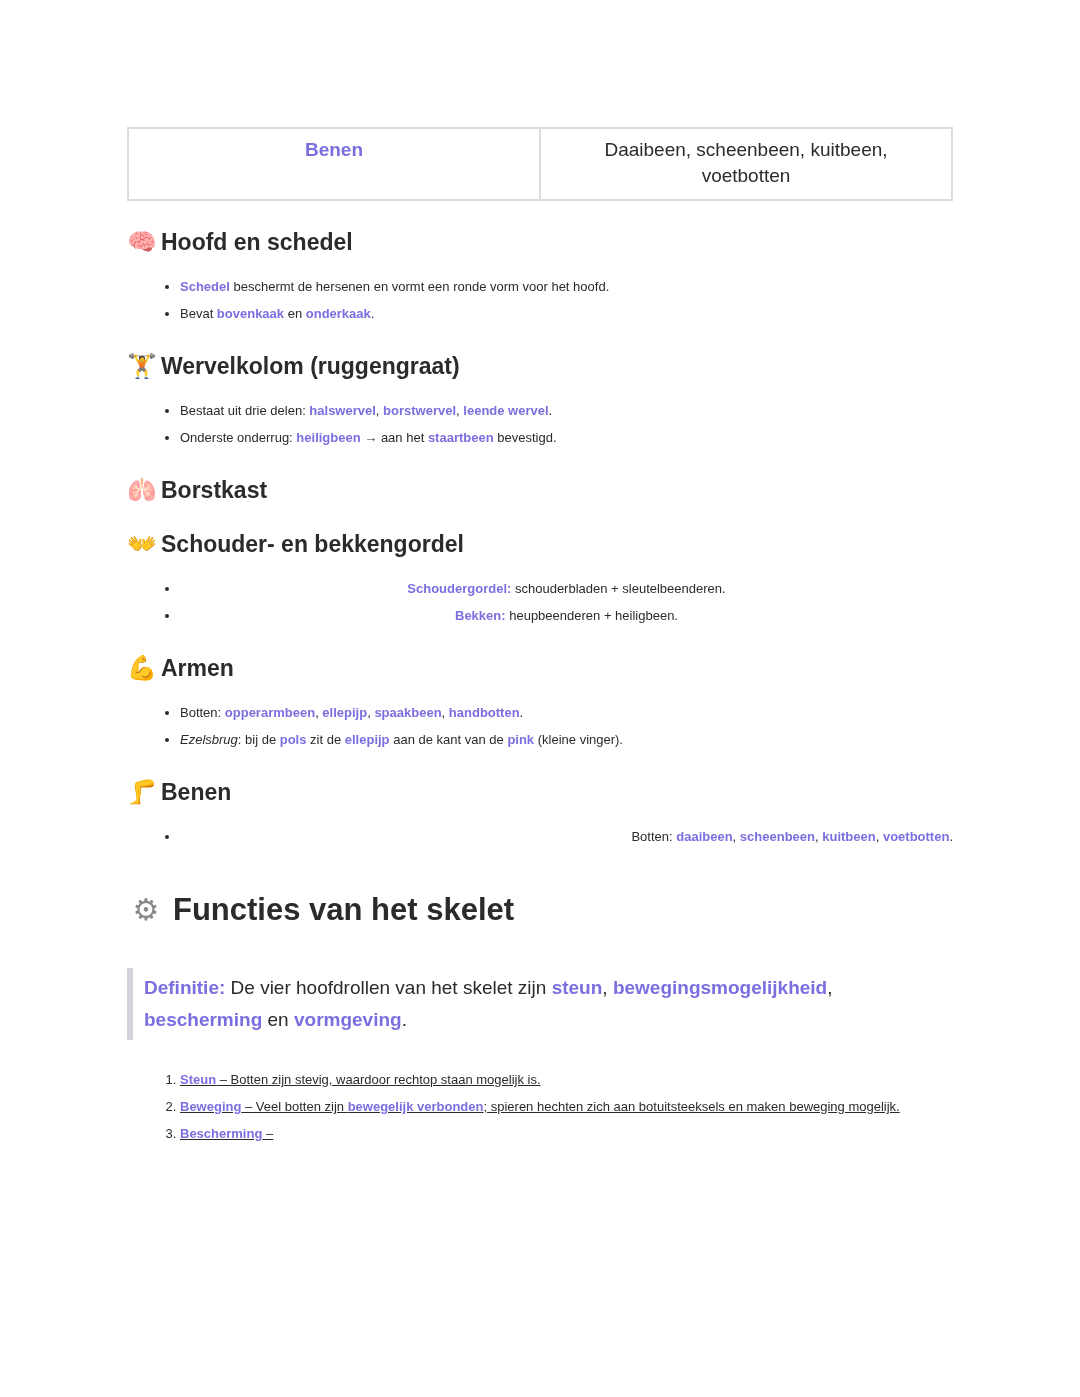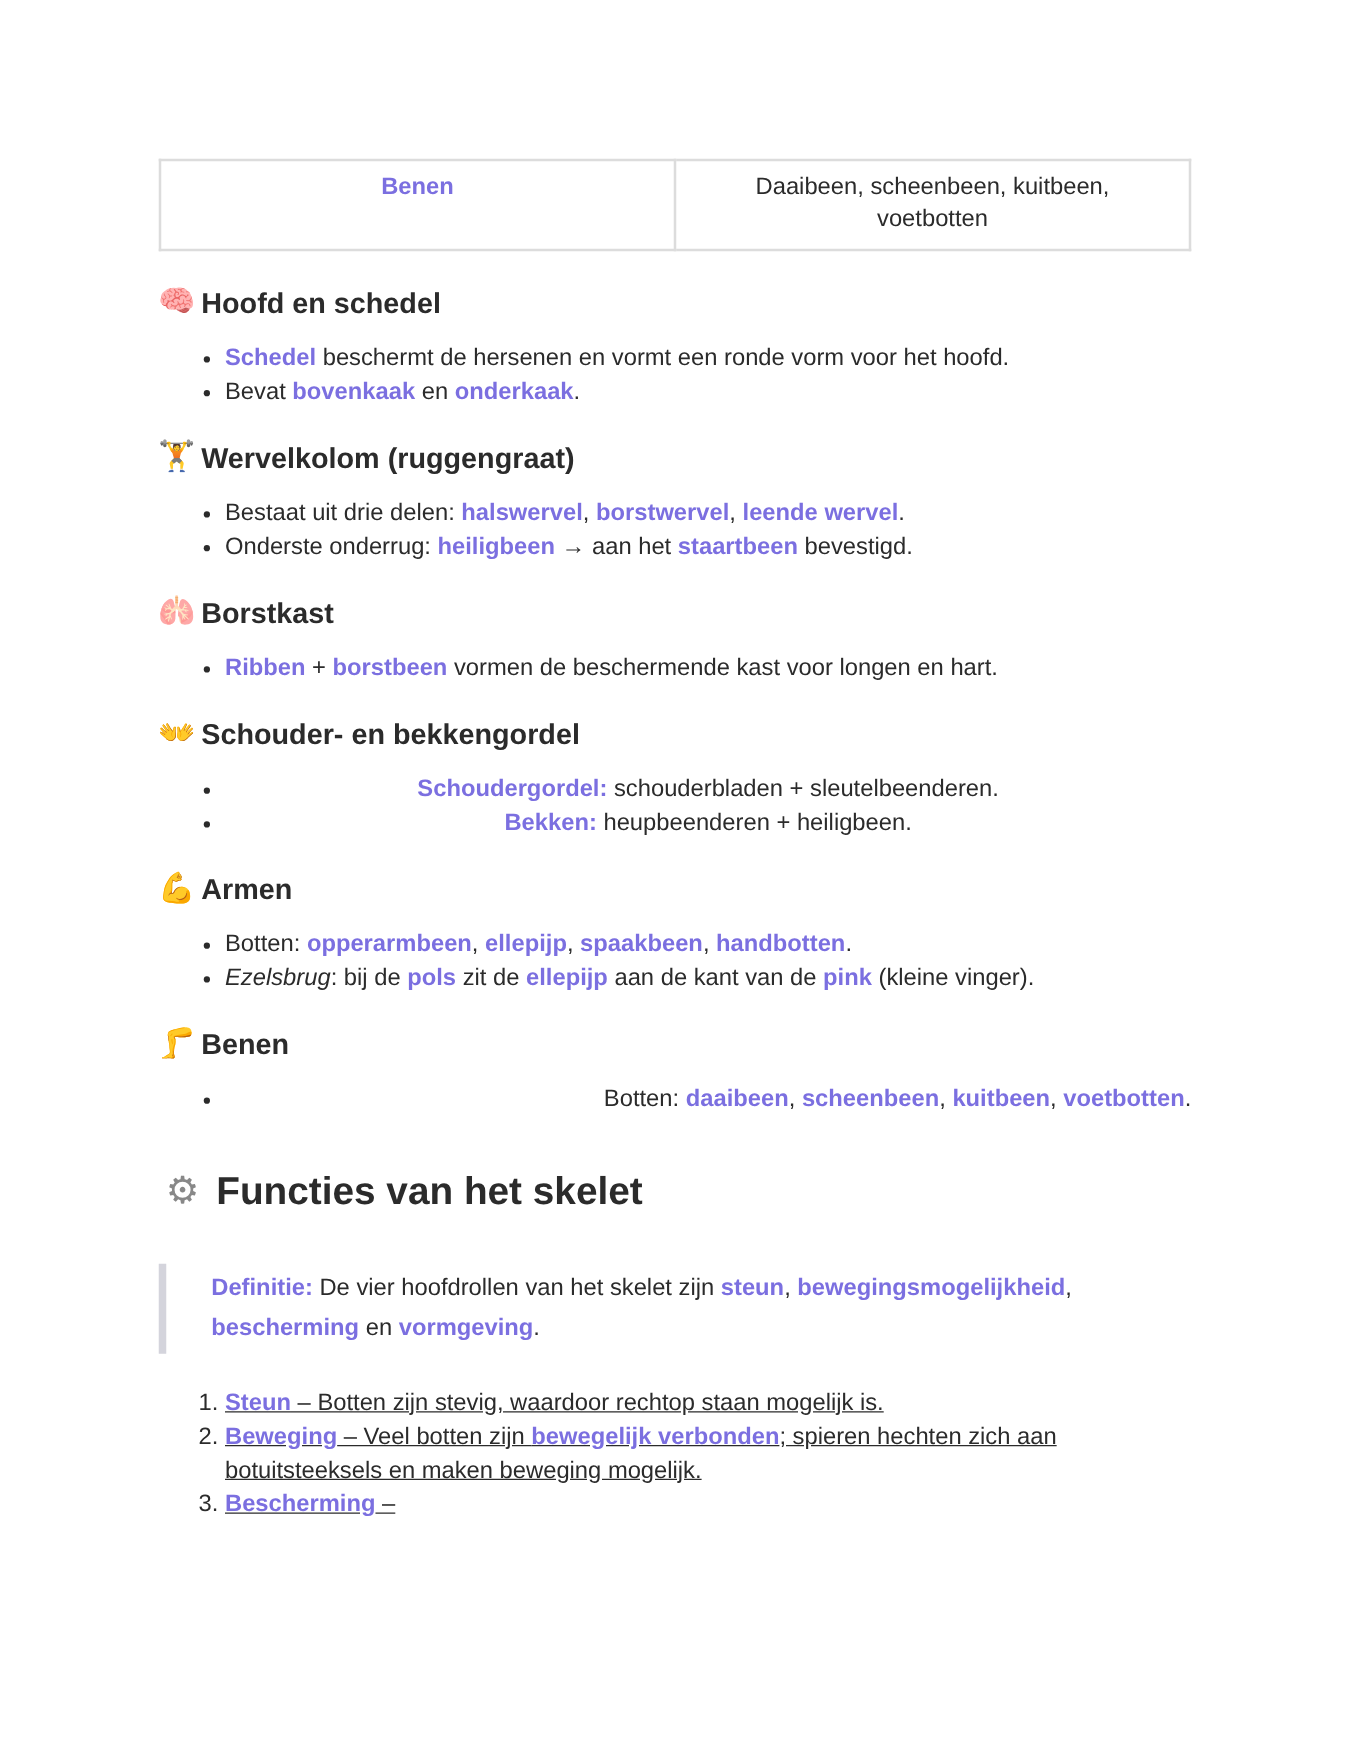--- a/index.html
+++ b/index.html
@@ -22,27 +22,27 @@
   h3 {
     margin: 0; font-size: 23px; font-weight: bold; line-height: 30px;
     display: flex; align-items: center; color: #2b2b2b;
   }
   h3 .emoji { display: inline-block; width: 30px; font-size: 24px; margin-right: 4px; text-align: center; }
   h2 {
     margin: 0; font-size: 31px; font-weight: bold; line-height: 40px;
     display: flex; align-items: center; color: #2b2b2b;
   }
   h2 .emoji { display: inline-block; width: 38px; font-size: 30px; margin-right: 8px; text-align: center; color: #888; }
-  ul, ol { margin: 0; padding-left: 53px; font-size: 19px; line-height: 27px; }
+  ul, ol { margin: 0; padding-left: 53px; font-size: 13px; line-height: 27px; }
   ul li { list-style: disc; }
   ol li { list-style: decimal; text-decoration: underline; }
   ul.nested { padding-left: 53px; }
   .section { margin-top: 0; }
   blockquote {
-    margin: 0; border-left: 6px solid #d4d4dc; padding: 4px 0 4px 36px;
+    margin: 0; border-left: 6px solid #d4d4dc; padding: 4px 0 4px 11px;
     font-size: 19px; line-height: 32px;
   }
   em { font-style: italic; }
 </style>
 </head>
 <body>
 
 <div class="page">
   <table class="bones">
     <tbody>
@@ -72,23 +72,20 @@
         <ul style="margin-top: 16px;">
           <li><span>Bestaat uit drie delen: </span><span class="hl">halswervel</span><span>, </span><span class="hl">borstwervel</span><span>, </span><span class="hl">leende wervel</span><span>.</span></li>
           <li><span>Onderste onderrug: </span><span class="hl">heiligbeen</span><span> → aan het </span><span class="hl">staartbeen</span><span> bevestigd.</span></li>
         </ul>
       </div>
       <div class="section" style="margin-top: 24px;">
         <h3>
           <span class="emoji">🫁</span>
           <span>Borstkast</span>
         </h3>
-        <ul style="margin-top: 16px;">
-          <li><span class="hl">Ribben</span><span> + </span><span class="hl">borstbeen</span><span> vormen de beschermende kast voor longen en hart.</span></li>
-        </ul>
       </div>
       <div class="section" style="margin-top: 24px;">
         <h3>
           <span class="emoji">👐</span>
           <span>Schouder- en bekkengordel</span>
         </h3>
         <ul style="margin-top: 16px; text-align: center;">
           <li><span class="hl">Schoudergordel:</span><span> schouderbladen + sleutelbeenderen.</span></li>
           <li><span class="hl">Bekken:</span><span> heupbeenderen + heiligbeen.</span></li>
         </ul>

